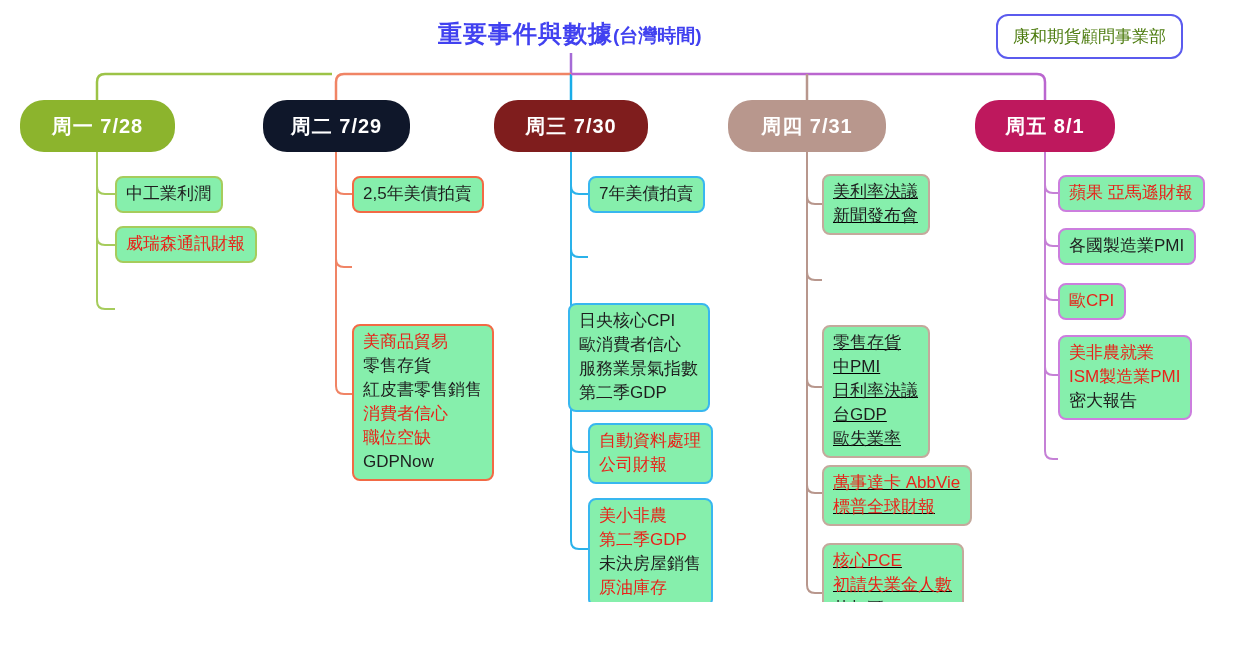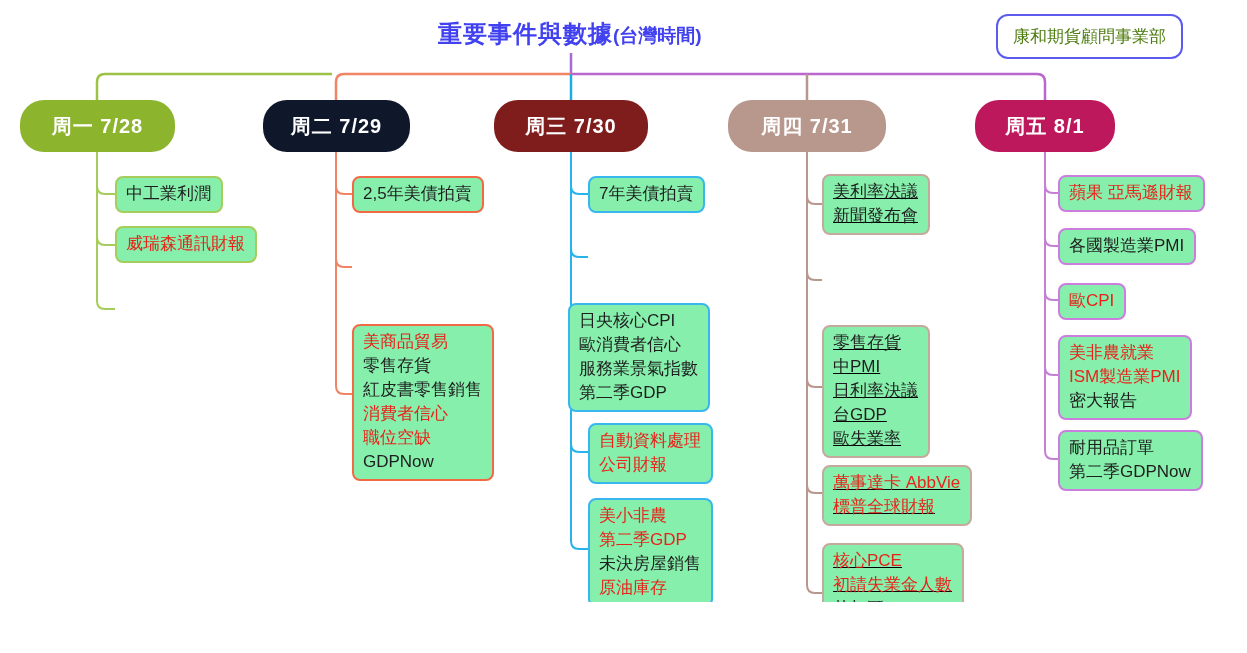--- a/index.html
+++ b/index.html
@@ -159,18 +159,14 @@
     <div class="line-item dark">各國製造業PMI</div>
   </div>
   <div class="box fri" style="left:1058px;top:283px">
     <div class="line-item red">歐CPI</div>
   </div>
   <div class="box fri" style="left:1058px;top:335px">
     <div class="line-item red">美非農就業</div>
     <div class="line-item red">ISM製造業PMI</div>
     <div class="line-item dark">密大報告</div>
   </div>
-  <div class="box fri" style="left:1058px;top:430px">
-    <div class="line-item dark">耐用品訂單</div>
-    <div class="line-item dark">第二季GDPNow</div>
-  </div>
 
 </div>
 
 </body></html>

